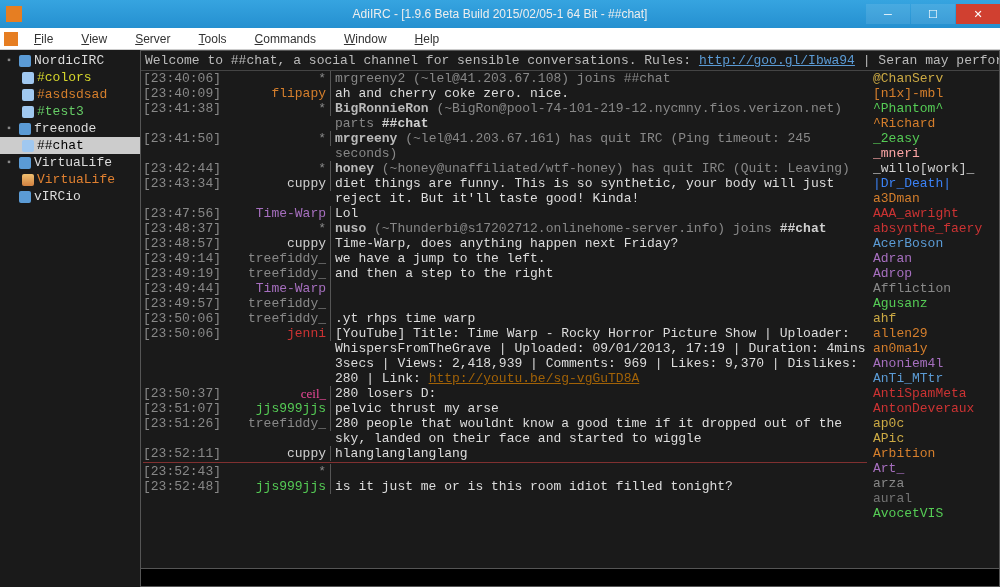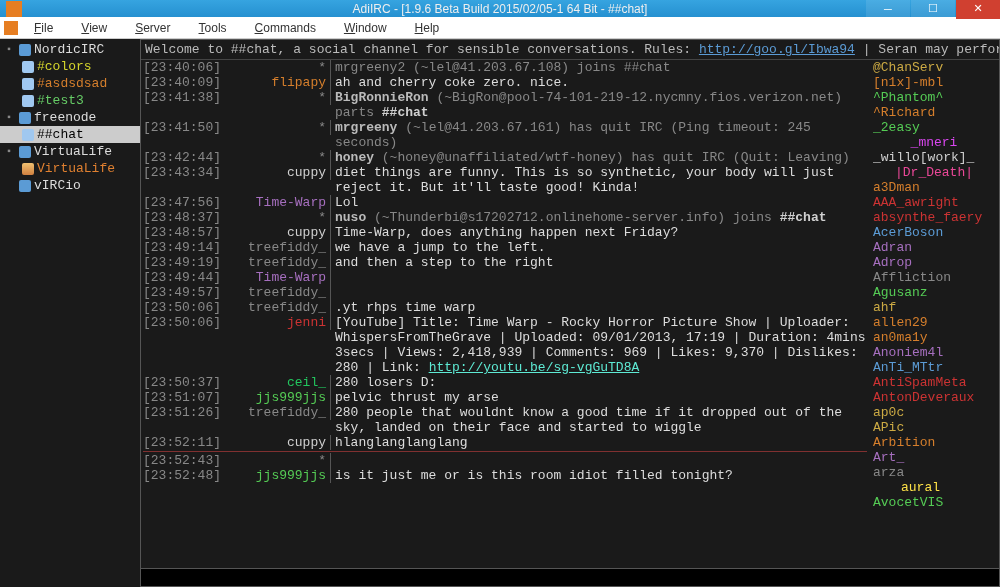--- a/index.html
+++ b/index.html
@@ -9,21 +9,21 @@
   background: #1a1a1a;
   color: #ddd;
   width: 1000px;
   height: 587px;
   overflow: hidden;
   display: flex;
   flex-direction: column;
 }
 .titlebar {
   background: linear-gradient(to bottom, #36a4e0, #2590d0);
-  height: 17px;
+  height: 28px;
   display: flex;
   align-items: center;
   color: #fff;
   font-family: 'Segoe UI', sans-serif;
   font-size: 12px;
   position: relative;
 }
 .titlebar-icon {
   width: 16px; height: 16px;
   background: #e67e22;
@@ -134,21 +134,21 @@
   flex-shrink: 0;
   border-right: 1px solid #555;
 }
 .msg {
   padding-left: 4px;
   flex: 1;
   word-wrap: break-word;
   color: #ddd;
 }
 .msg.dim { color: #888; }
-.msg a { color: #5eead4; text-decoration: underline; }
+.msg a { color: #a16207; text-decoration: underline; }
 .msg .chan { color: #d0d0d0; font-weight: bold; }
 .divider-red { border-top: 1px solid #803030; margin: 1px 0; }
 .nicklist {
   width: 130px;
   background: #1a1a1a;
   overflow: hidden;
   padding: 0 4px;
 }
 .nick-entry {
   line-height: 15px;
@@ -304,21 +304,21 @@
             <span class="nick" style="color: rgb(136, 136, 136);">treefiddy_</span>
             <span class="msg">.yt rhps time warp</span>
           </div>
           <div class="line">
             <span class="ts">[23:50:06]</span>
             <span class="nick" style="color: rgb(204, 51, 51);">jenni</span>
             <span class="msg">[YouTube] Title: Time Warp - Rocky Horror Picture Show | Uploader: WhispersFromTheGrave | Uploaded: 09/01/2013, 17:19 | Duration: 4mins 3secs | Views: 2,418,939 | Comments: 969 | Likes: 9,370 | Dislikes: 280 | Link: <a href="#">http://youtu.be/sg-vgGuTD8A</a></span>
           </div>
           <div class="line">
             <span class="ts">[23:50:37]</span>
-            <span class="nick" style="color: #22c55e;">ceil_</span>
+            <span class="nick" style="color: #ec4899; font-family: Liberation Serif, serif;">ceil_</span>
             <span class="msg">280 losers D:</span>
           </div>
           <div class="line">
             <span class="ts">[23:51:07]</span>
             <span class="nick" style="color: rgb(85, 204, 85);">jjs999jjs</span>
             <span class="msg">pelvic thrust my arse</span>
           </div>
           <div class="line">
             <span class="ts">[23:51:26]</span>
             <span class="nick" style="color: rgb(136, 136, 136);">treefiddy_</span>
@@ -339,42 +339,42 @@
             <span class="nick" style="color: rgb(85, 204, 85);">jjs999jjs</span>
             <span class="msg">is it just me or is this room idiot filled tonight?</span>
           </div>
         </div>
       <div class="nicklist" id="nicklist">
           <div class="nick-entry" style="color: rgb(204, 170, 68);">@ChanServ</div>
           <div class="nick-entry" style="color: rgb(214, 127, 44);">[n1x]-mbl</div>
           <div class="nick-entry" style="color: rgb(85, 204, 85);">^Phantom^</div>
           <div class="nick-entry" style="color: rgb(214, 127, 44);">^Richard</div>
           <div class="nick-entry" style="color: rgb(85, 204, 85);">_2easy</div>
-          <div class="nick-entry" style="color: #d946ef; text-align: center;">_mneri</div>
+          <div class="nick-entry" style="color: #fca5a5;">_mneri</div>
           <div class="nick-entry" style="color: rgb(208, 208, 208);">_willo[work]_</div>
-          <div class="nick-entry" style="color: #ec4899; text-align: center;">|Dr_Death|</div>
+          <div class="nick-entry" style="color: #3b82f6;">|Dr_Death|</div>
           <div class="nick-entry" style="color: rgb(214, 127, 44);">a3Dman</div>
           <div class="nick-entry" style="color: rgb(204, 51, 51);">AAA_awright</div>
           <div class="nick-entry" style="color: rgb(204, 51, 51);">absynthe_faery</div>
           <div class="nick-entry" style="color: rgb(91, 155, 213);">AcerBoson</div>
           <div class="nick-entry" style="color: rgb(166, 111, 191);">Adran</div>
           <div class="nick-entry" style="color: rgb(166, 111, 191);">Adrop</div>
           <div class="nick-entry" style="color: rgb(136, 136, 136);">Affliction</div>
           <div class="nick-entry" style="color: rgb(85, 204, 85);">Agusanz</div>
           <div class="nick-entry" style="color: rgb(204, 170, 68);">ahf</div>
           <div class="nick-entry" style="color: rgb(214, 127, 44);">allen29</div>
           <div class="nick-entry" style="color: rgb(214, 127, 44);">an0ma1y</div>
           <div class="nick-entry" style="color: rgb(166, 111, 191);">Anoniem4l</div>
           <div class="nick-entry" style="color: rgb(91, 155, 213);">AnTi_MTtr</div>
           <div class="nick-entry" style="color: rgb(204, 51, 51);">AntiSpamMeta</div>
           <div class="nick-entry" style="color: rgb(204, 51, 51);">AntonDeveraux</div>
           <div class="nick-entry" style="color: rgb(204, 170, 68);">ap0c</div>
           <div class="nick-entry" style="color: rgb(204, 170, 68);">APic</div>
           <div class="nick-entry" style="color: rgb(214, 127, 44);">Arbition</div>
           <div class="nick-entry" style="color: rgb(166, 111, 191);">Art_</div>
           <div class="nick-entry" style="color: rgb(136, 136, 136);">arza</div>
-          <div class="nick-entry" style="color: #fde047; margin-left: 28px;">aural</div>
+          <div class="nick-entry" style="color: #737373;">aural</div>
           <div class="nick-entry" style="color: rgb(85, 204, 85);">AvocetVIS</div>
         </div>
     </div>
     <div class="inputbar"></div>
   </div>
 </div>
 
 </body></html>

